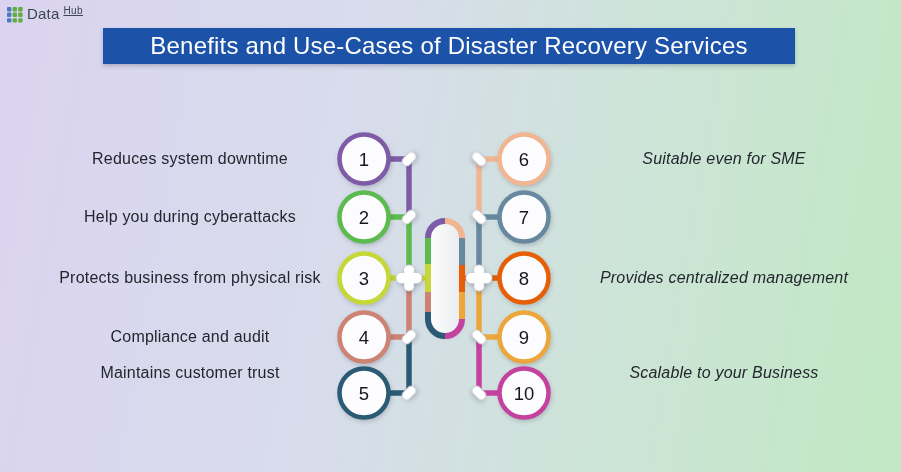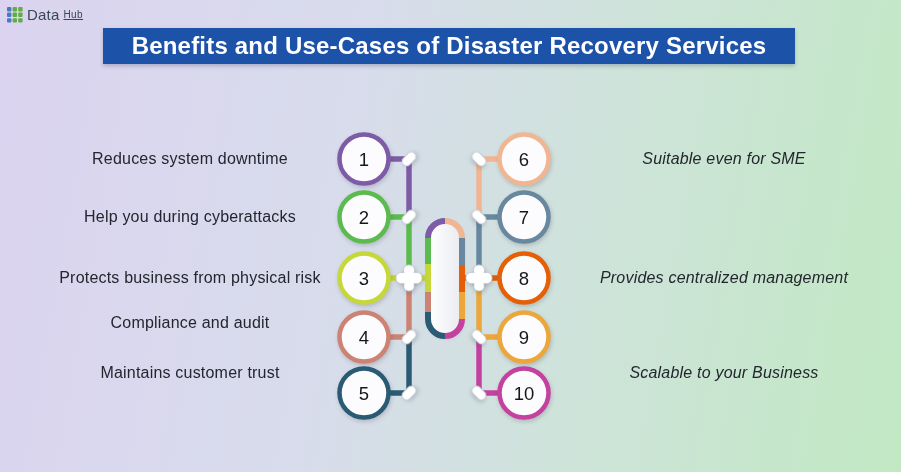--- a/index.html
+++ b/index.html
@@ -5,44 +5,44 @@
   html,body{margin:0;padding:0;}
   .page{
     position:relative;
     width:901px;height:472px;
     overflow:hidden;
     font-family:"Liberation Sans", sans-serif;
     background:linear-gradient(100deg,#dbd3f0 0%,#d8dcec 38%,#cde4d8 68%,#c1e8c3 100%);
   }
   .logo{
     position:absolute;left:7px;top:5px;
-    display:flex;align-items:center;gap:4px;
+    display:flex;align-items:flex-start;gap:4px;
   }
   .logo .grid{align-self:center;margin-top:2px;}
   .logo .name{font-size:15px;color:#3b4654;letter-spacing:.2px;}
   .logo .suffix{font-size:10px;color:#3b4654;letter-spacing:.4px;text-decoration:underline;}
   .banner{
     position:absolute;left:103px;top:28px;width:692px;height:36px;
     background:#1c52a8;
     display:flex;align-items:center;justify-content:center;
     box-shadow:0 2px 4px rgba(30,40,80,.25);
   }
   .banner .title{
-    color:#ffffff;font-size:24px;font-weight:bold;letter-spacing:.2px;
+    color:#ffffff;font-size:24px;font-weight:normal;letter-spacing:.2px;
     white-space:nowrap;
     text-align:center;
   }
   .label{
     position:absolute;height:22px;line-height:22px;
     text-align:center;font-size:16px;color:#23262e;letter-spacing:.2px;
     white-space:nowrap;
   }
   .label.left{left:30px;width:320px;}
   .label.right{left:558px;width:332px;font-style:italic;}
-  .row1{top:148px;} .row2{top:206px;} .row3{top:267px;} .row4{top:312px;} .row5{top:362px;}
+  .row1{top:148px;} .row2{top:206px;} .row3{top:267px;} .row4{top:326px;} .row5{top:362px;}
   .diagram{position:absolute;left:330px;top:118px;}
   .shadow{filter:drop-shadow(1.5px 2px 2px rgba(50,50,70,.22));}
   .node-num{font-family:"Liberation Sans", sans-serif;font-size:18.5px;fill:#17171b;}
 </style>
 </head>
 <body>
 
 <div class="page">
 
   <div class="logo">

